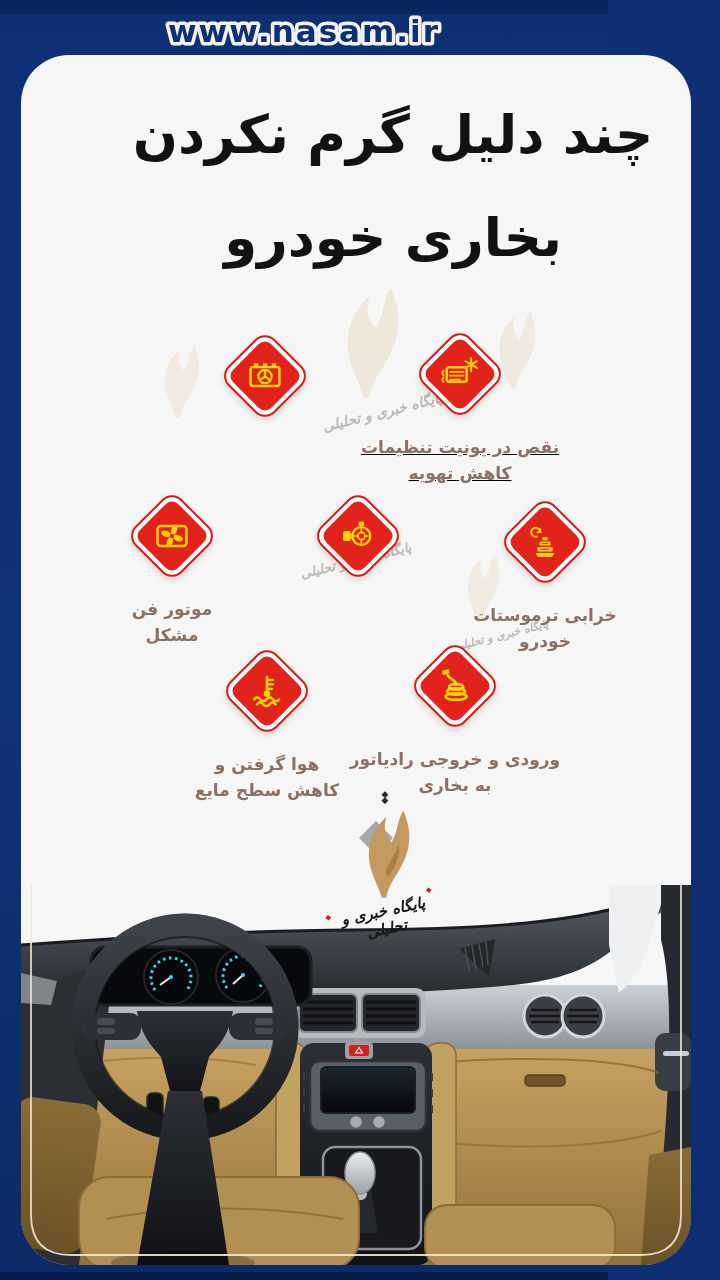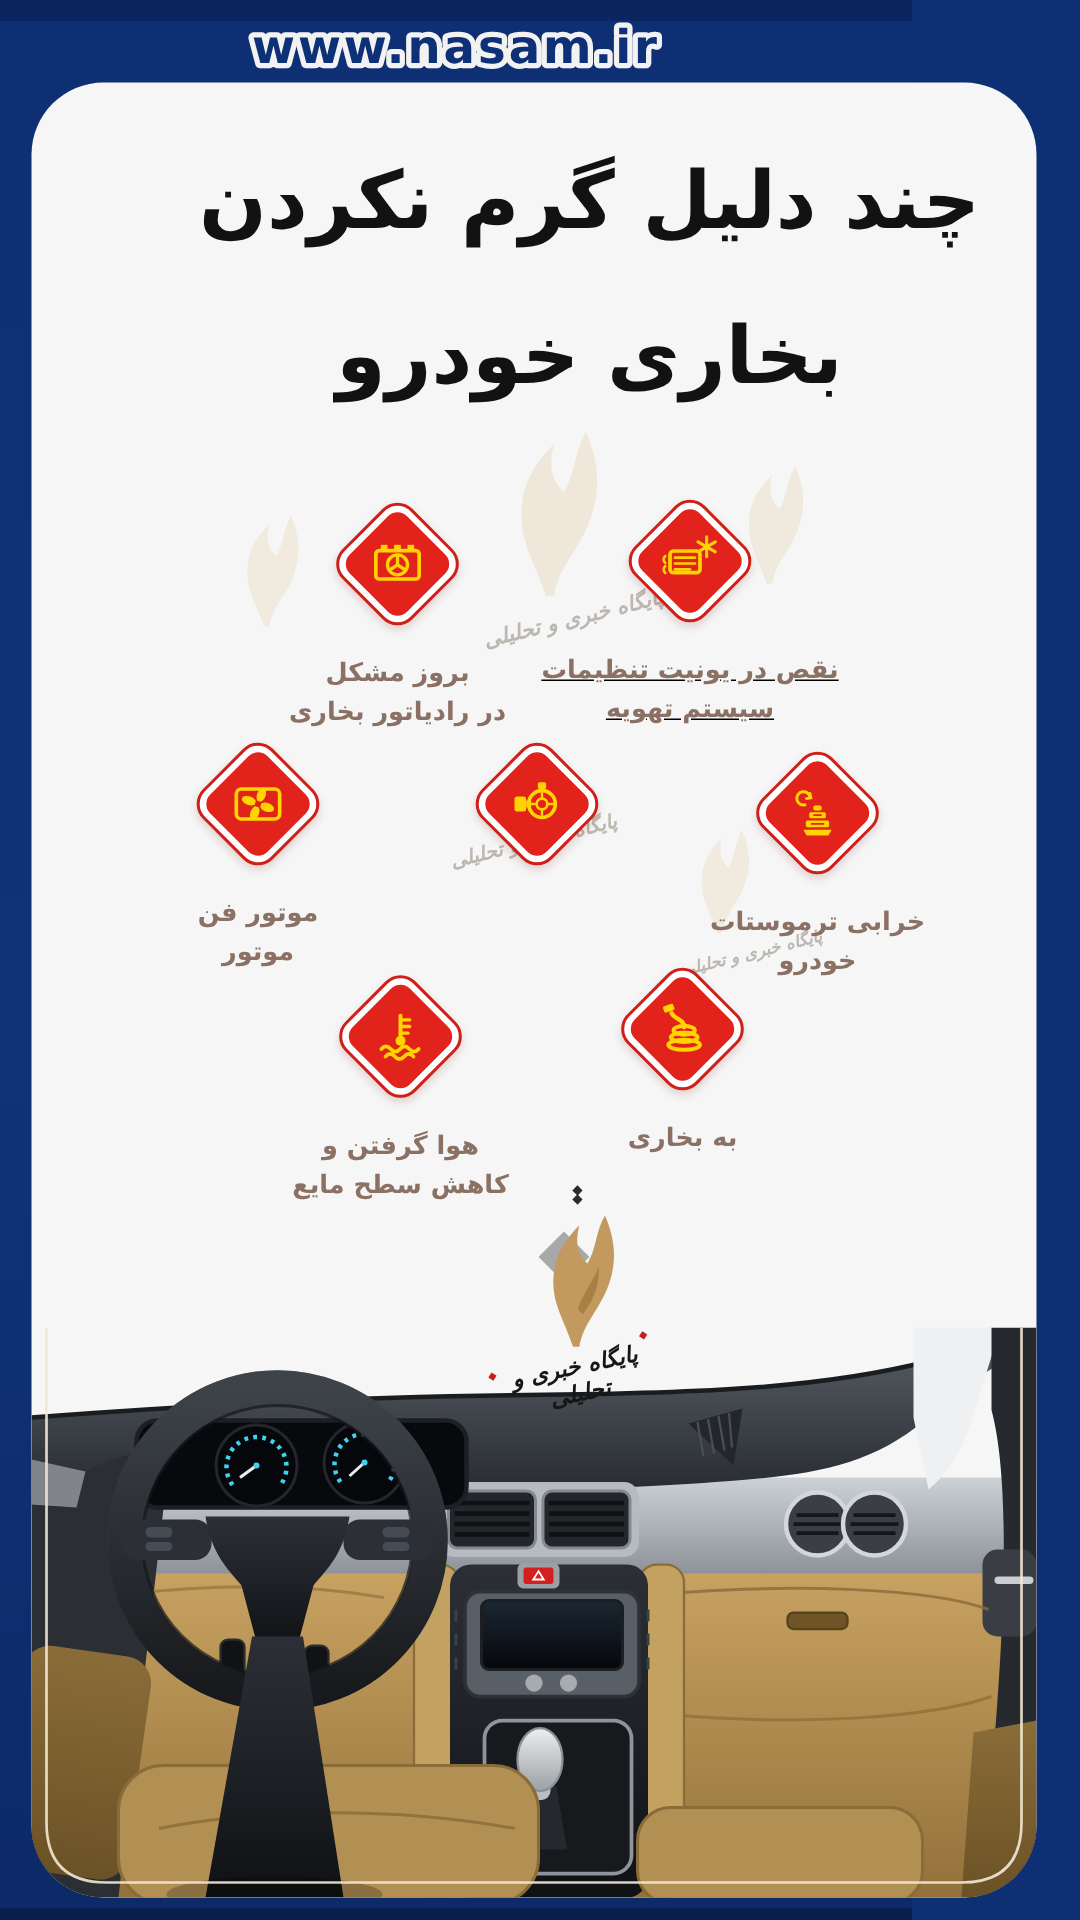--- a/index.html
+++ b/index.html
@@ -100,63 +100,59 @@
             <g stroke-width="1.8">
               <line x1="28" y1="3.5" x2="28" y2="15.5"></line>
               <line x1="22.8" y1="6.5" x2="33.2" y2="12.5"></line>
               <line x1="22.8" y1="12.5" x2="33.2" y2="6.5"></line>
             </g>
           </g>
         </svg>
       </div>
       <div class="cap">
         <span>نقص در یونیت تنظیمات</span>
-        <span>سیستم تهویه</span>
+        <span>کاهش تهویه</span>
       </div>
     </div>
 
     <div class="item" style="left:119px;top:288px;">
       <div class="diamond">
         <svg class="glyph" width="40" height="40" viewBox="0 0 36 36">
           <g stroke="#ffd400" fill="none" stroke-linecap="round">
             <rect x="5" y="10" width="26" height="17" rx="2" stroke-width="2.2"></rect>
             <rect x="8" y="6.5" width="4" height="3" fill="#ffd400" stroke="none"></rect>
             <rect x="16" y="6.5" width="4" height="3" fill="#ffd400" stroke="none"></rect>
             <rect x="24" y="6.5" width="4" height="3" fill="#ffd400" stroke="none"></rect>
             <circle cx="18" cy="18.5" r="6" stroke-width="2"></circle>
             <g stroke-width="2">
               <line x1="18" y1="18.5" x2="18" y2="14"></line>
               <line x1="18" y1="18.5" x2="14.2" y2="21"></line>
               <line x1="18" y1="18.5" x2="21.8" y2="21"></line>
             </g>
           </g>
         </svg>
       </div>
-      <div class="cap">
-        <span>بروز مشکل</span>
-        <span>در رادیاتور بخاری</span>
-      </div>
     </div>
 
     <div class="item" style="left:26px;top:448px;">
       <div class="diamond">
         <svg class="glyph" width="40" height="40" viewBox="0 0 36 36">
           <rect x="5" y="9" width="26" height="18" rx="3" stroke="#ffd400" stroke-width="2.2" fill="none"></rect>
           <g fill="#ffd400" transform="rotate(20 18 18)">
             <ellipse cx="18" cy="12.2" rx="2.6" ry="4.4"></ellipse>
             <ellipse cx="23.8" cy="18" rx="4.4" ry="2.6"></ellipse>
             <ellipse cx="18" cy="23.8" rx="2.6" ry="4.4"></ellipse>
             <ellipse cx="12.2" cy="18" rx="4.4" ry="2.6"></ellipse>
           </g>
           <circle cx="18" cy="18" r="1.8" fill="#e2231c"></circle>
         </svg>
       </div>
       <div class="cap">
         <span>موتور فن</span>
-        <span>موتور</span>
+        <span>مشکل</span>
       </div>
     </div>
 
     <div class="item" style="left:212px;top:448px;">
       <div class="diamond">
         <svg class="glyph" width="40" height="40" viewBox="0 0 36 36">
           <g stroke="#ffd400" fill="none" stroke-linecap="round">
             <circle cx="21" cy="18" r="8" stroke-width="2.2"></circle>
             <circle cx="21" cy="18" r="3.2" stroke-width="1.6"></circle>
             <g stroke-width="1.4">
@@ -204,20 +200,21 @@
           <g stroke="#ffd400" fill="none" stroke-linecap="round">
             <ellipse cx="19" cy="27.5" rx="9.5" ry="3" stroke-width="2.4"></ellipse>
             <ellipse cx="19" cy="23" rx="8" ry="2.8" stroke-width="2.4"></ellipse>
             <ellipse cx="19" cy="18.8" rx="6.4" ry="2.6" stroke-width="2.4"></ellipse>
             <path d="M19,17 C19,12 13.5,12.5 11.5,8.5" stroke-width="2.6"></path>
             <rect x="6.5" y="3.5" width="6.5" height="4" rx="1" transform="rotate(-18 9.7 5.5)" fill="#ffd400" stroke="none"></rect>
           </g>
         </svg>
       </div>
       <div class="cap">
+        <span>ورودی و خروجی رادیاتور</span>
         <span>به بخاری</span>
       </div>
     </div>
 
     <div class="item" style="left:121px;top:603px;">
       <div class="diamond">
         <svg class="glyph" width="40" height="40" viewBox="0 0 36 36">
           <g stroke="#ffd400" fill="none" stroke-linecap="round">
             <line x1="18" y1="5.5" x2="18" y2="18" stroke-width="2.4"></line>
             <line x1="18" y1="8" x2="23.5" y2="8" stroke-width="2"></line>

